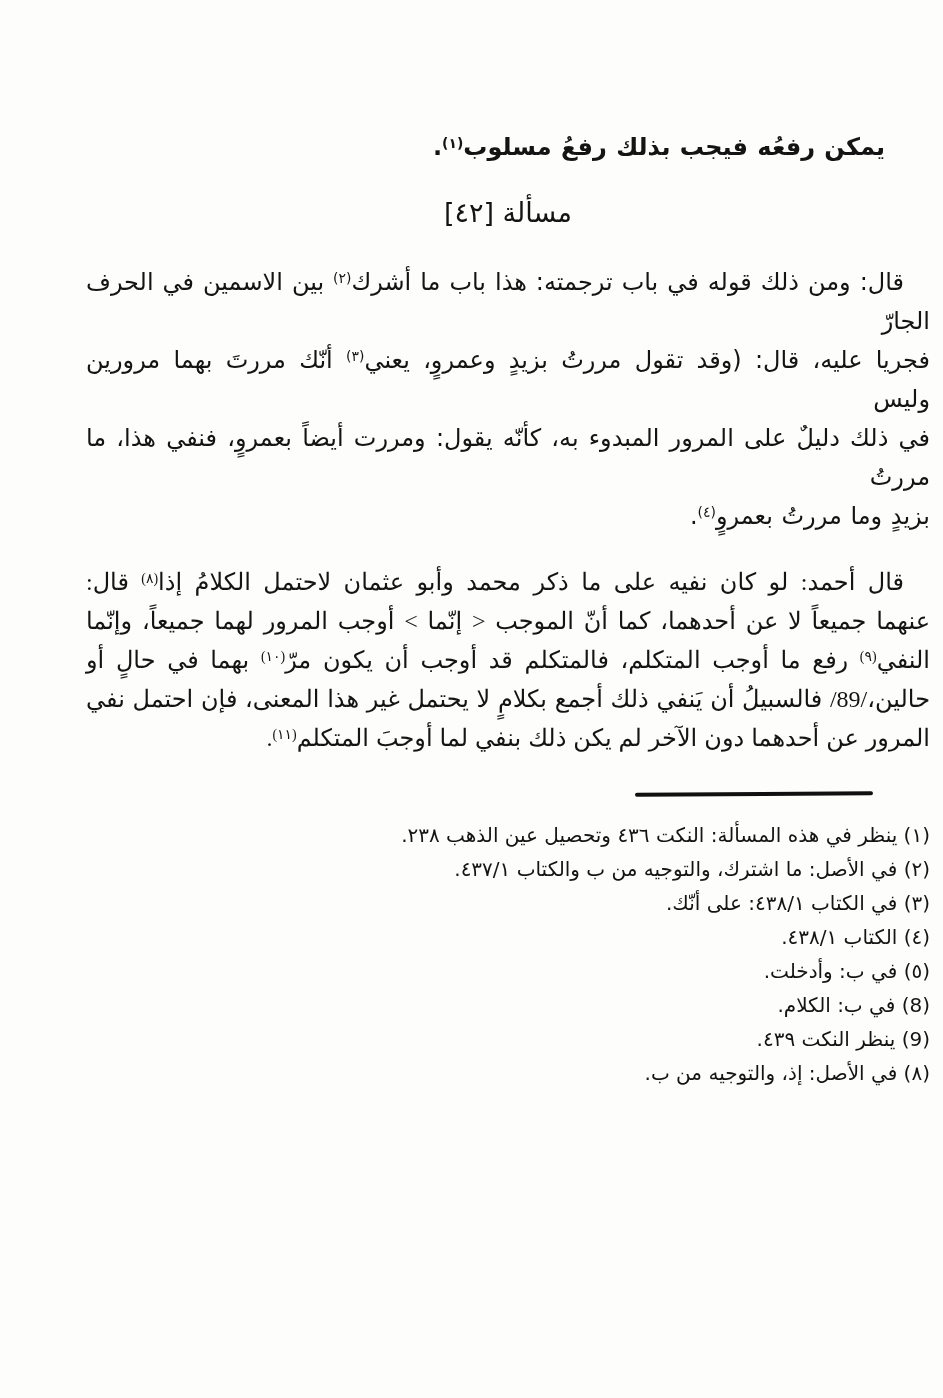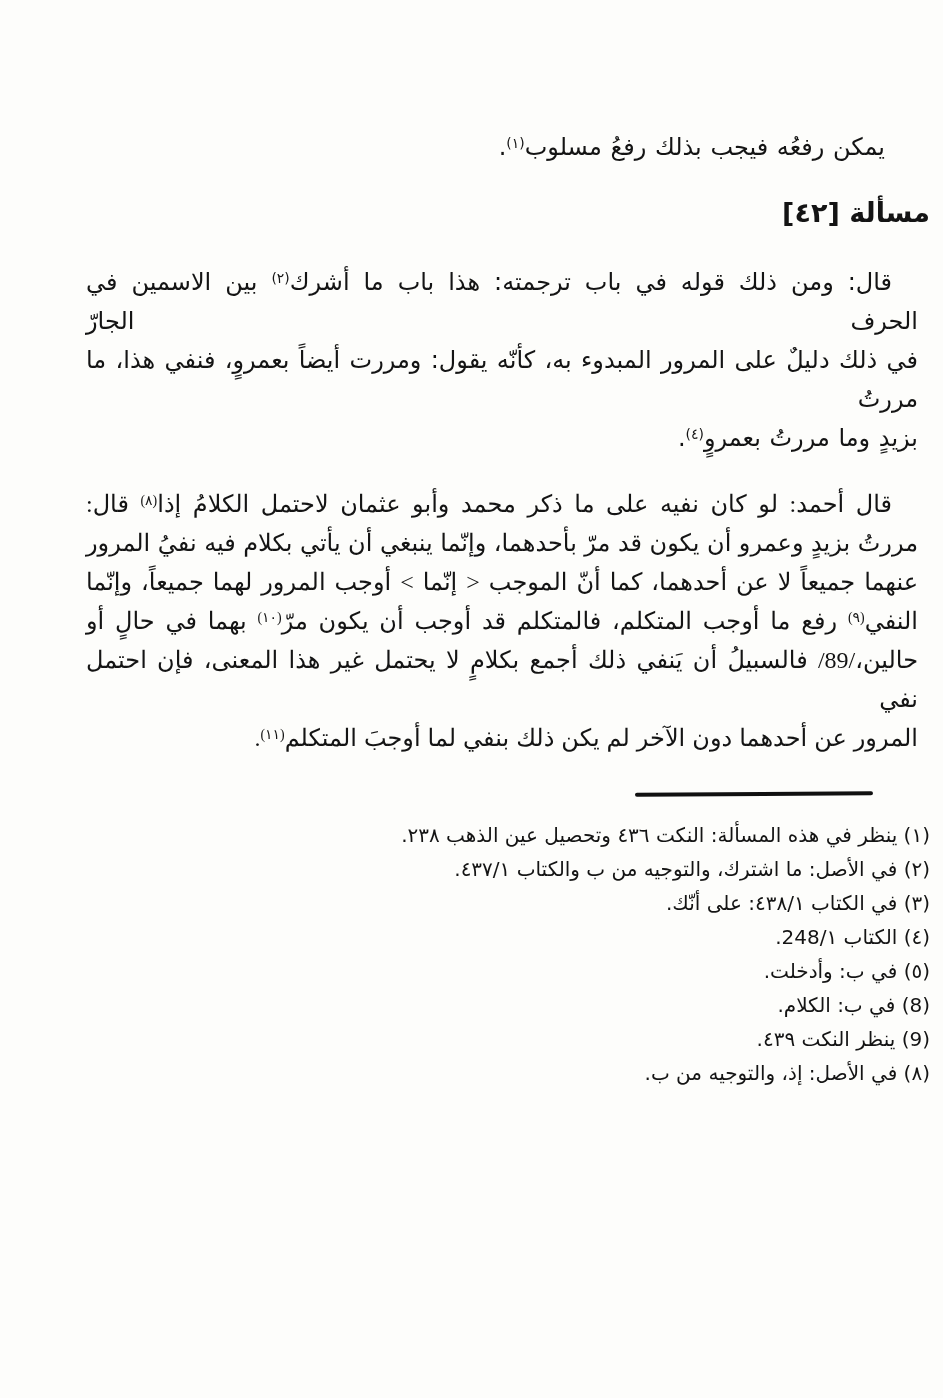--- a/index.html
+++ b/index.html
@@ -27,29 +27,30 @@
     text-align-last: justify;
     word-spacing: 1px;
   }
   .body-line.indent { text-indent: 26px; }
   .body-line.last { text-align-last: right; }
   .widow {
     text-align: left;
     text-align-last: right;
     margin-right: 45px;
     margin-bottom: 0;
+    font-weight: bold;
   }
   .heading {
     margin: 26px 0 30px 0;
-    text-align: right;
+    text-align: center;
     font-size: 27px;
-    font-weight: bold;
+    font-weight: normal;
     line-height: 40px;
   }
-  .para { margin: 0 12px 27px 0; }
+  .para { margin: 0 0 27px 0; }
   .para.no-bottom { margin-bottom: 0; font-family: Liberation Serif, serif; }
   .fn-rule {
     width: 238px;
     height: 4px;
     background: #101010;
     margin: 34px 57px 0 0;
     border-radius: 2px;
     transform: rotate(-0.4deg);
   }
   .footnotes { margin-top: 22px; }
@@ -70,41 +71,41 @@
 
 <div class="page">
   <div class="text-block">
 
     <p class="body-line widow">يمكن رفعُه فيجب بذلك رفعُ مسلوب<sup class="fnref">(١)</sup>.</p>
 
     <h2 class="heading">مسألة [٤٢]</h2>
 
     <div class="para">
       <p class="body-line indent">قال: ومن ذلك قوله في باب ترجمته: هذا باب ما أشرك<sup class="fnref">(٢)</sup> بين الاسمين في الحرف الجارّ</p>
+      <p class="body-line">فجريا عليه، قال: (وقد تقول مررتُ بزيدٍ وعمروٍ، يعني<sup class="fnref">(٣)</sup> أنّك مررتَ بهما مرورين وليس</p>
       <p class="body-line">في ذلك دليلٌ على المرور المبدوء به، كأنّه يقول: ومررت أيضاً بعمروٍ، فنفي هذا، ما مررتُ</p>
       <p class="body-line last">بزيدٍ وما مررتُ بعمروٍ<sup class="fnref">(٤)</sup>.</p>
     </div>
 
 
     <div class="para no-bottom">
       <p class="body-line indent">قال أحمد: لو كان نفيه على ما ذكر محمد وأبو عثمان لاحتمل الكلامُ إذا<sup class="fnref">(٨)</sup> قال:</p>
-      <p class="body-line">مررتُ بزيدٍ وعمرو أن يكون قد مرّ بأحدهما، وإنّما ينبغي أن يأتي بكلام فيه نفيُ المرور</p>
       <p class="body-line">عنهما جميعاً لا عن أحدهما، كما أنّ الموجب &lt; إنّما &gt; أوجب المرور لهما جميعاً، وإنّما</p>
       <p class="body-line">النفي<sup class="fnref">(٩)</sup> رفع ما أوجب المتكلم، فالمتكلم قد أوجب أن يكون مرّ<sup class="fnref">(١٠)</sup> بهما في حالٍ أو</p>
       <p class="body-line">حالين،/89/ فالسبيلُ أن يَنفي ذلك أجمع بكلامٍ لا يحتمل غير هذا المعنى، فإن احتمل نفي</p>
       <p class="body-line last">المرور عن أحدهما دون الآخر لم يكن ذلك بنفي لما أوجبَ المتكلم<sup class="fnref">(١١)</sup>.</p>
     </div>
 
     <div class="fn-rule"></div>
 
     <div class="footnotes">
       <p class="fn">(١) ينظر في هذه المسألة: النكت ٤٣٦ وتحصيل عين الذهب ٢٣٨.</p>
       <p class="fn">(٢) في الأصل: ما اشترك، والتوجيه من ب والكتاب ٤٣٧/١.</p>
       <p class="fn">(٣) في الكتاب ٤٣٨/١: على أنّك.</p>
-      <p class="fn">(٤) الكتاب 248/١.</p>
+      <p class="fn">(٤) الكتاب ٤٣٨/١.</p>
       <p class="fn">(٥) في ب: وأدخلت.</p>
       <p class="fn">(8) في ب: الكلام.</p>
       <p class="fn">(9) ينظر النكت ٤٣٩.</p>
       <p class="fn">(٨) في الأصل: إذ، والتوجيه من ب.</p>
 
     </div>
 
   </div>
 </div>
 

